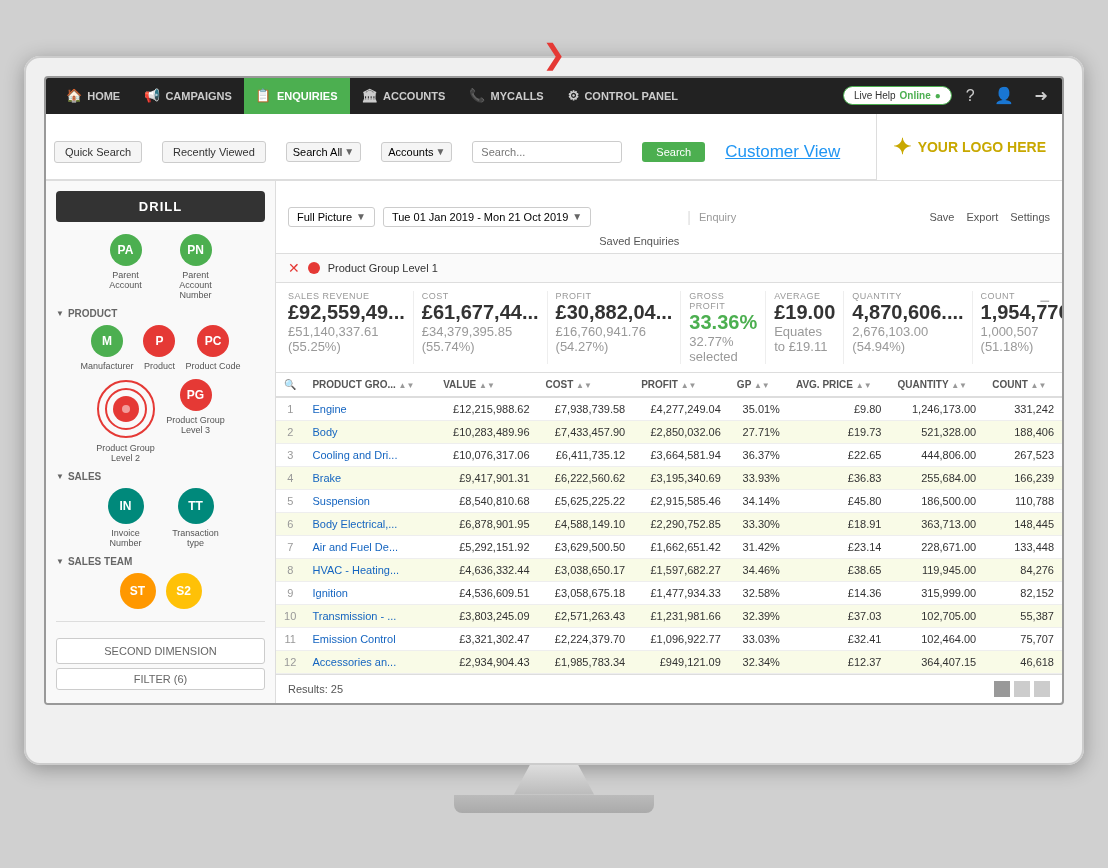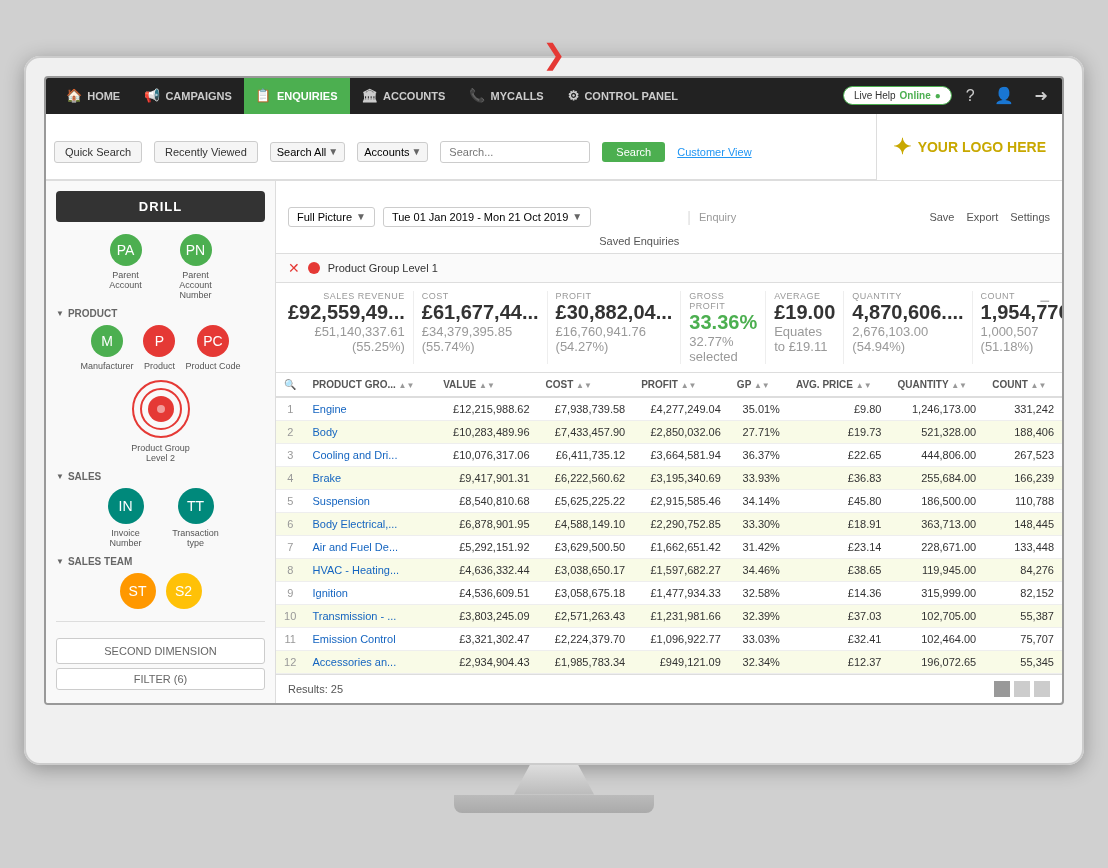--- a/index.html
+++ b/index.html
@@ -98,21 +98,21 @@
     }
 
     .logo-star { font-size: 22px; }
 
     
     .search-bar {
       background: #fff;
       display: flex;
       align-items: center;
       padding: 16px 8px;
-      gap: 12px;
+      gap: 20px;
       border-bottom: 1px solid #ddd;
       margin-top: 11px;
     }
 
     .btn-small {
       padding: 4px 10px;
       font-size: 11px;
       border: 1px solid #ccc;
       background: #f5f5f5;
       cursor: pointer;
@@ -133,21 +133,21 @@
       color: #fff;
       border: none;
       padding: 4px 14px;
       border-radius: 3px;
       font-size: 11px;
       cursor: pointer;
     }
 
     .customer-view-link {
       color: #2196f3;
-      font-size: 11px;
+      font-size: 17px;
       cursor: pointer;
       text-decoration: underline;
     }
 
     
     .main-content {
       display: flex;
       height: calc(100% - 110px);
       min-height: 500px;
     }
@@ -191,22 +191,22 @@
       cursor: pointer;
     }
 
     .node-circle {
       width: 32px;
       height: 32px;
       border-radius: 50%;
       display: flex;
       align-items: center;
       justify-content: center;
-      font-size: 14px;
-      font-weight: normal;
+      font-size: 12px;
+      font-weight: bold;
       color: #fff;
     }
 
     .node-circle.green { background: #4caf50; }
     .node-circle.red { background: #e53935; }
     .node-circle.teal { background: #00897b; }
 
     .node-label {
       font-size: 9px;
       text-align: center;
@@ -412,21 +412,21 @@
       gap: 0;
       position: relative;
     }
 
     .stat-group {
       flex: 1;
       padding: 0 8px;
       border-right: 1px solid #eee;
     }
 
-    .stat-group:first-child { padding-left: 0; text-align: right; }
+    .stat-group:first-child { padding-left: 0; }
     .stat-group:last-child { border-right: none; }
 
     .stat-label {
       font-size: 9px;
       color: #999;
       text-transform: uppercase;
       letter-spacing: 0.5px;
     }
 
     .stat-value {
@@ -685,20 +685,24 @@
             <div class="node-row">
               <div class="node-item">
                 <div class="concentric-wrapper">
                   <div class="concentric-outer"></div>
                   <div class="concentric-mid"></div>
                   <div class="concentric-inner">
                     <div class="concentric-dot"></div>
                   </div>
                 </div>
                 <span class="node-label">Product Group Level 2</span>
+              </div>
+              <div class="node-item">
+                <div class="node-circle red">PG</div>
+                <span class="node-label">Product Group Level 3</span>
               </div>
             </div>
 
             <div class="section-header">SALES</div>
 
             <div class="node-row">
               <div class="node-item">
                 <div class="node-circle teal" style="width:36px;height:36px;">IN</div>
                 <span class="node-label">Invoice Number</span>
               </div>
@@ -930,22 +934,22 @@
                       <td class="number">75,707</td>
                     </tr>
                     <tr>
                       <td>12</td>
                       <td class="product-name">Accessories an...</td>
                       <td class="number">£2,934,904.43</td>
                       <td class="number">£1,985,783.34</td>
                       <td class="number">£949,121.09</td>
                       <td class="number">32.34%</td>
                       <td class="number">£12.37</td>
-                      <td class="number">196,072.65</td>
-                      <td class="number">55,345</td>
+                      <td class="number">364,407.15</td>
+                      <td class="number">46,618</td>
                     </tr>
                   </tbody>
               </table>
             </div>
 
             <div class="results-row">
               <span>Results: 25</span>
               <div class="view-icons">
                 <div class="view-icon" style="background:#999;"></div>
                 <div class="view-icon" style="background:#ccc;"></div>

